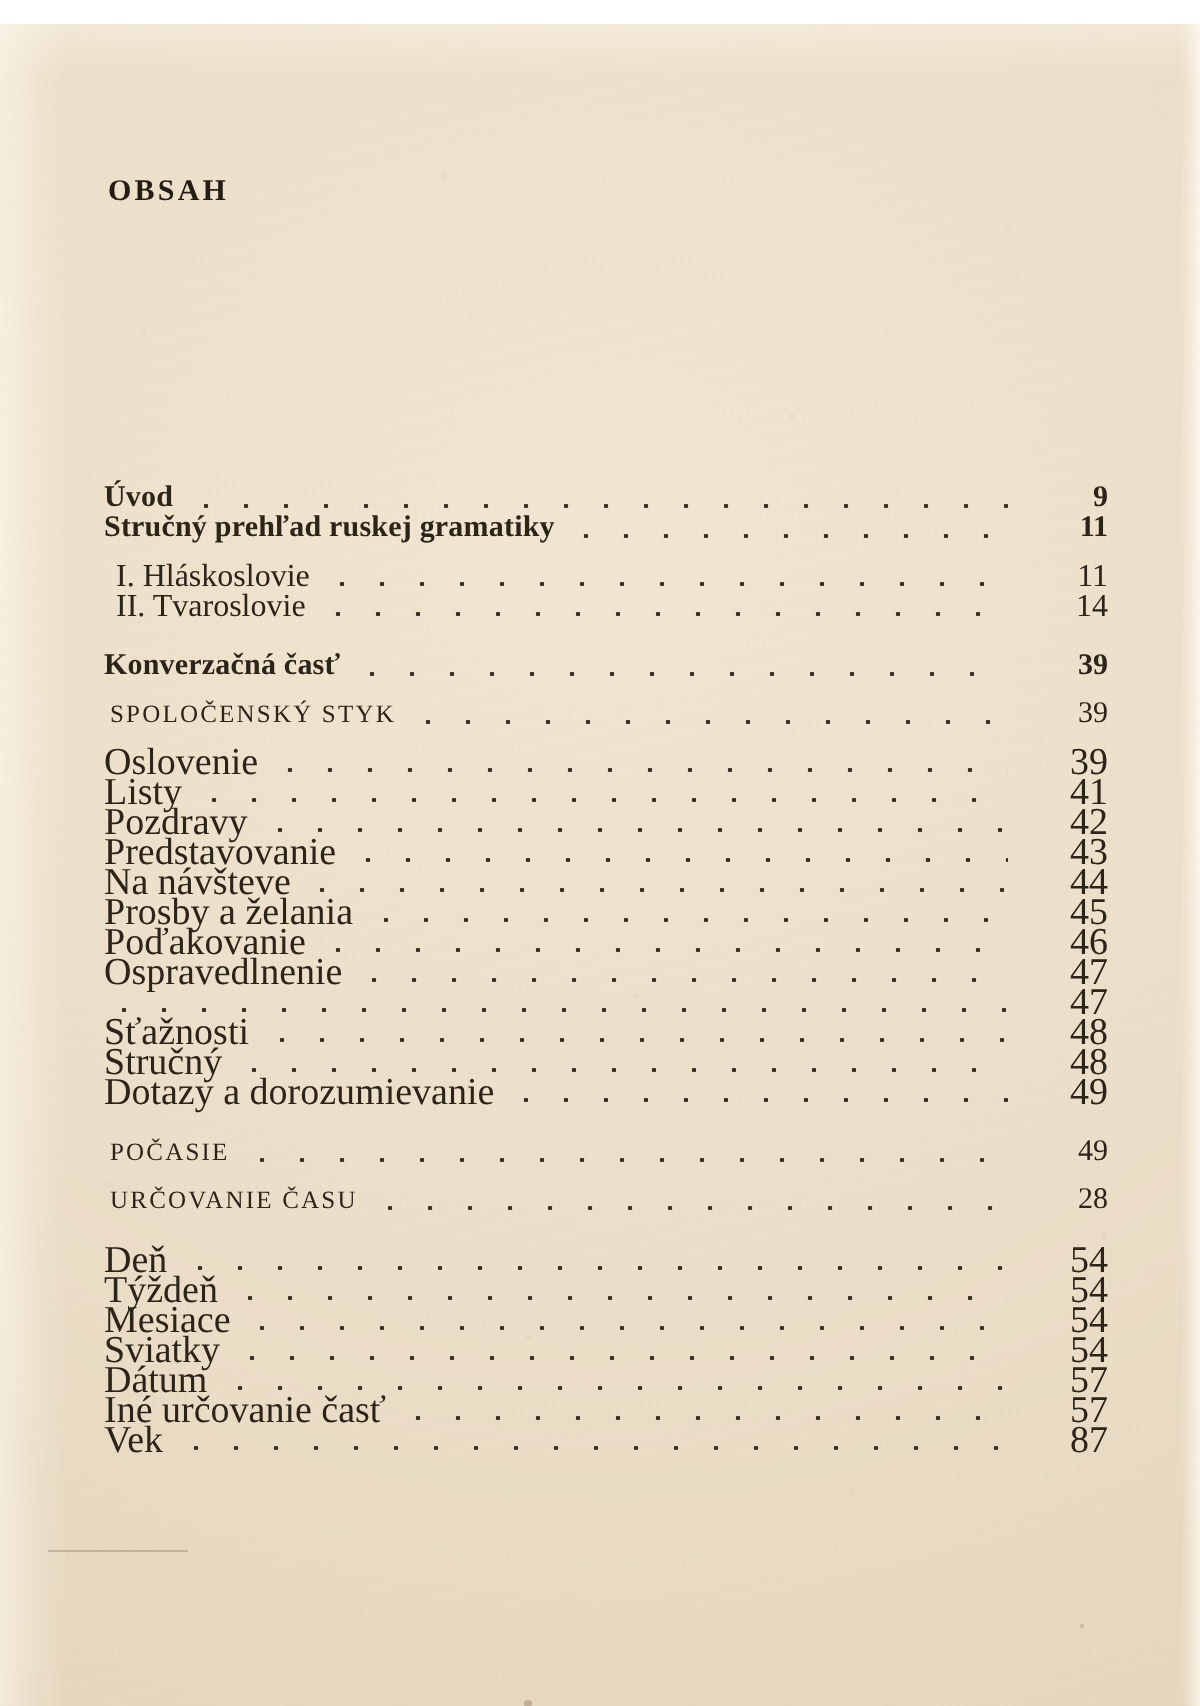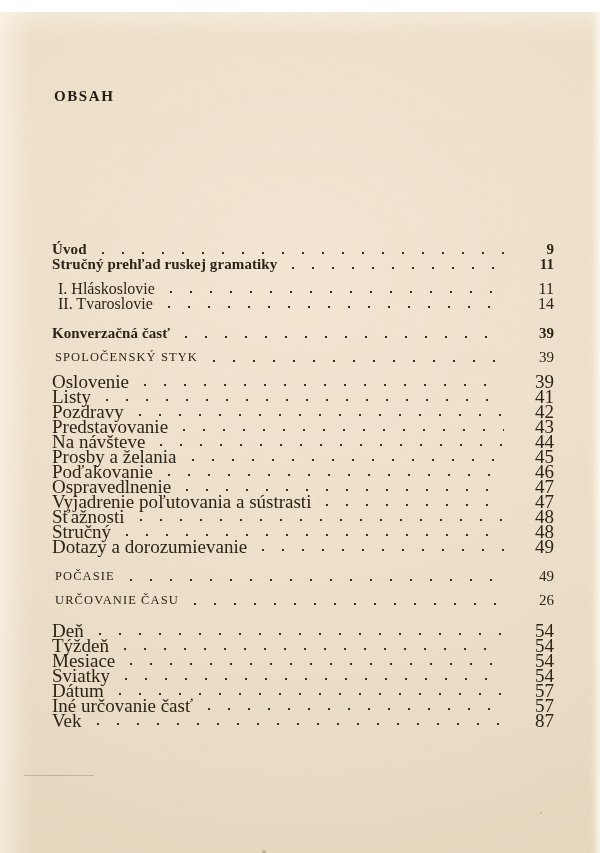--- a/index.html
+++ b/index.html
@@ -252,21 +252,20 @@
           <span class="label">Poďakovanie</span>
           <span class="leader"></span>
           <span class="page">46</span>
         </div>
         <div class="row plain">
           <span class="label">Ospravedlnenie</span>
           <span class="leader"></span>
           <span class="page">47</span>
         </div>
         <div class="row plain">
-          <span class="label">Vyjadrenie poľutovania a sústrasti</span>
           <span class="leader"></span>
           <span class="page">47</span>
         </div>
         <div class="row plain">
           <span class="label">Sťažnosti</span>
           <span class="leader"></span>
           <span class="page">48</span>
         </div>
         <div class="row plain">
           <span class="label">Stručný</span>
@@ -281,21 +280,21 @@
         <div class="gap-m"></div>
         <div class="row smallcaps">
           <span class="label">POČASIE</span>
           <span class="leader"></span>
           <span class="page">49</span>
         </div>
         <div class="gap-s"></div>
         <div class="row smallcaps">
           <span class="label">URČOVANIE  ČASU</span>
           <span class="leader"></span>
-          <span class="page">26</span>
+          <span class="page">28</span>
         </div>
         <div class="gap-m"></div>
         <div class="row plain">
           <span class="label">Deň</span>
           <span class="leader"></span>
           <span class="page">54</span>
         </div>
         <div class="row plain">
           <span class="label">Týždeň</span>
           <span class="leader"></span>

